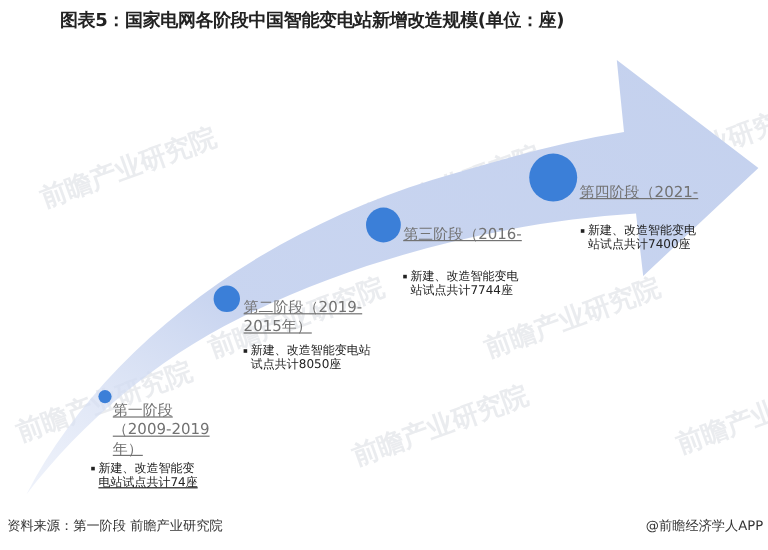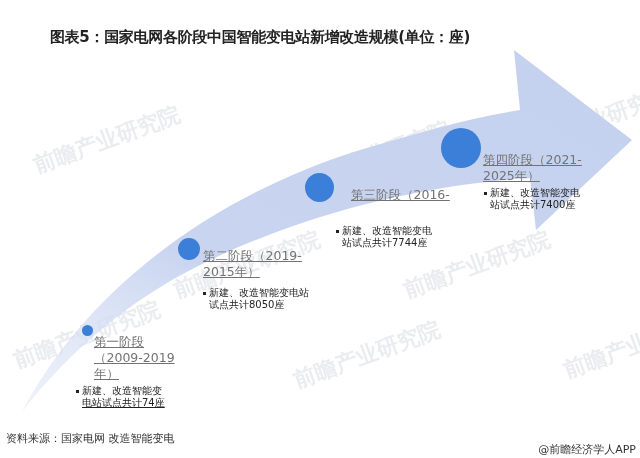--- a/index.html
+++ b/index.html
@@ -1,25 +1,25 @@
 <!DOCTYPE html>
 <html><head>
 <meta charset="utf-8">
 <style>
   html, body { margin:0; padding:0; }
   body { width:640px; height:458px; background:#ffffff; position:relative; overflow:hidden; font-family:"DejaVu Sans", sans-serif; color:#222; }
-  .title { position:absolute; left:0; top:8px; width:520px; text-align:center; font-size:15px; font-weight:bold; color:#222; letter-spacing:-0.3px;margin-top:20px; }
+  .title { position:absolute; left:0; top:8px; width:520px; text-align:center; font-size:15px; font-weight:bold; color:#222; letter-spacing:-0.3px; }
   svg.arrow { position:absolute; left:0; top:0; }
   .wm { position:absolute; font-size:22px; font-weight:bold; color:#e4e6ea; transform:rotate(-20deg); white-space:nowrap; opacity:0.75; }
   .dot { position:absolute; border-radius:50%; background:#3b7fd8; }
   .stage-title { position:absolute; font-size:12.5px; line-height:16px; color:#737373;text-decoration:underline; }
   .stage-desc { position:absolute; font-size:10px; line-height:12px; color:#222; }
   .stage-desc .bullet { display:inline-block; width:3px; height:3px; background:#222; margin-right:3px; vertical-align:middle; }
   .footer-left { position:absolute; left:6px; top:431px; font-size:11px; color:#333; }
-  .footer-right { position:absolute; right:4px; top:442px; font-size:11px; color:#333; }
+  .footer-right { position:absolute; right:4px; top:431px; font-size:11px; color:#333; }
 </style>
 </head>
 <body>
 
 <div class="title">图表5：国家电网各阶段中国智能变电站新增改造规模(单位：座)</div>
 
 <div class="wm" style="left:30px;top:125px;">前瞻产业研究院</div>
 <div class="wm" style="left:300px;top:140px;">前瞻产业研究院</div>
 <div class="wm" style="left:520px;top:105px;">前瞻产业研究院</div>
 <div class="wm" style="left:10px;top:320px;">前瞻产业研究院</div>
@@ -62,32 +62,31 @@
 <div class="stage-title" style="left:203px;top:248px;">
   <div>第二阶段（2019-</div>
   <div>2015年）</div>
 </div>
 <div class="stage-desc" style="left:203px;top:287px;">
   <div><span class="bullet"></span><span>新建、改造智能变电站</span></div>
   <div style="padding-left:6px;">试点共计8050座</div>
 </div>
 
 <div class="dot" style="left:305px;top:173px;width:29px;height:29px;"></div>
-<div class="stage-title" style="left:336px;top:187px;margin-left:15px;">
+<div class="stage-title" style="left:336px;top:187px;">
   <div>第三阶段（2016-</div>
 </div>
 <div class="stage-desc" style="left:336px;top:225px;">
   <div><span class="bullet"></span><span>新建、改造智能变电</span></div>
   <div style="padding-left:6px;">站试点共计7744座</div>
 </div>
 
 <div class="dot" style="left:441px;top:128px;width:40px;height:40px;"></div>
 <div class="stage-title" style="left:483px;top:152px;">
   <div>第四阶段（2021-</div>
-  <div>2025年）</div>
 </div>
 <div class="stage-desc" style="left:484px;top:187px;">
   <div><span class="bullet"></span><span>新建、改造智能变电</span></div>
   <div style="padding-left:6px;">站试点共计7400座</div>
 </div>
 
-<div class="footer-left">资料来源：国家电网 改造智能变电</div>
+<div class="footer-left">资料来源：第一阶段 前瞻产业研究院</div>
 <div class="footer-right">@前瞻经济学人APP</div>
 
 </body></html>

